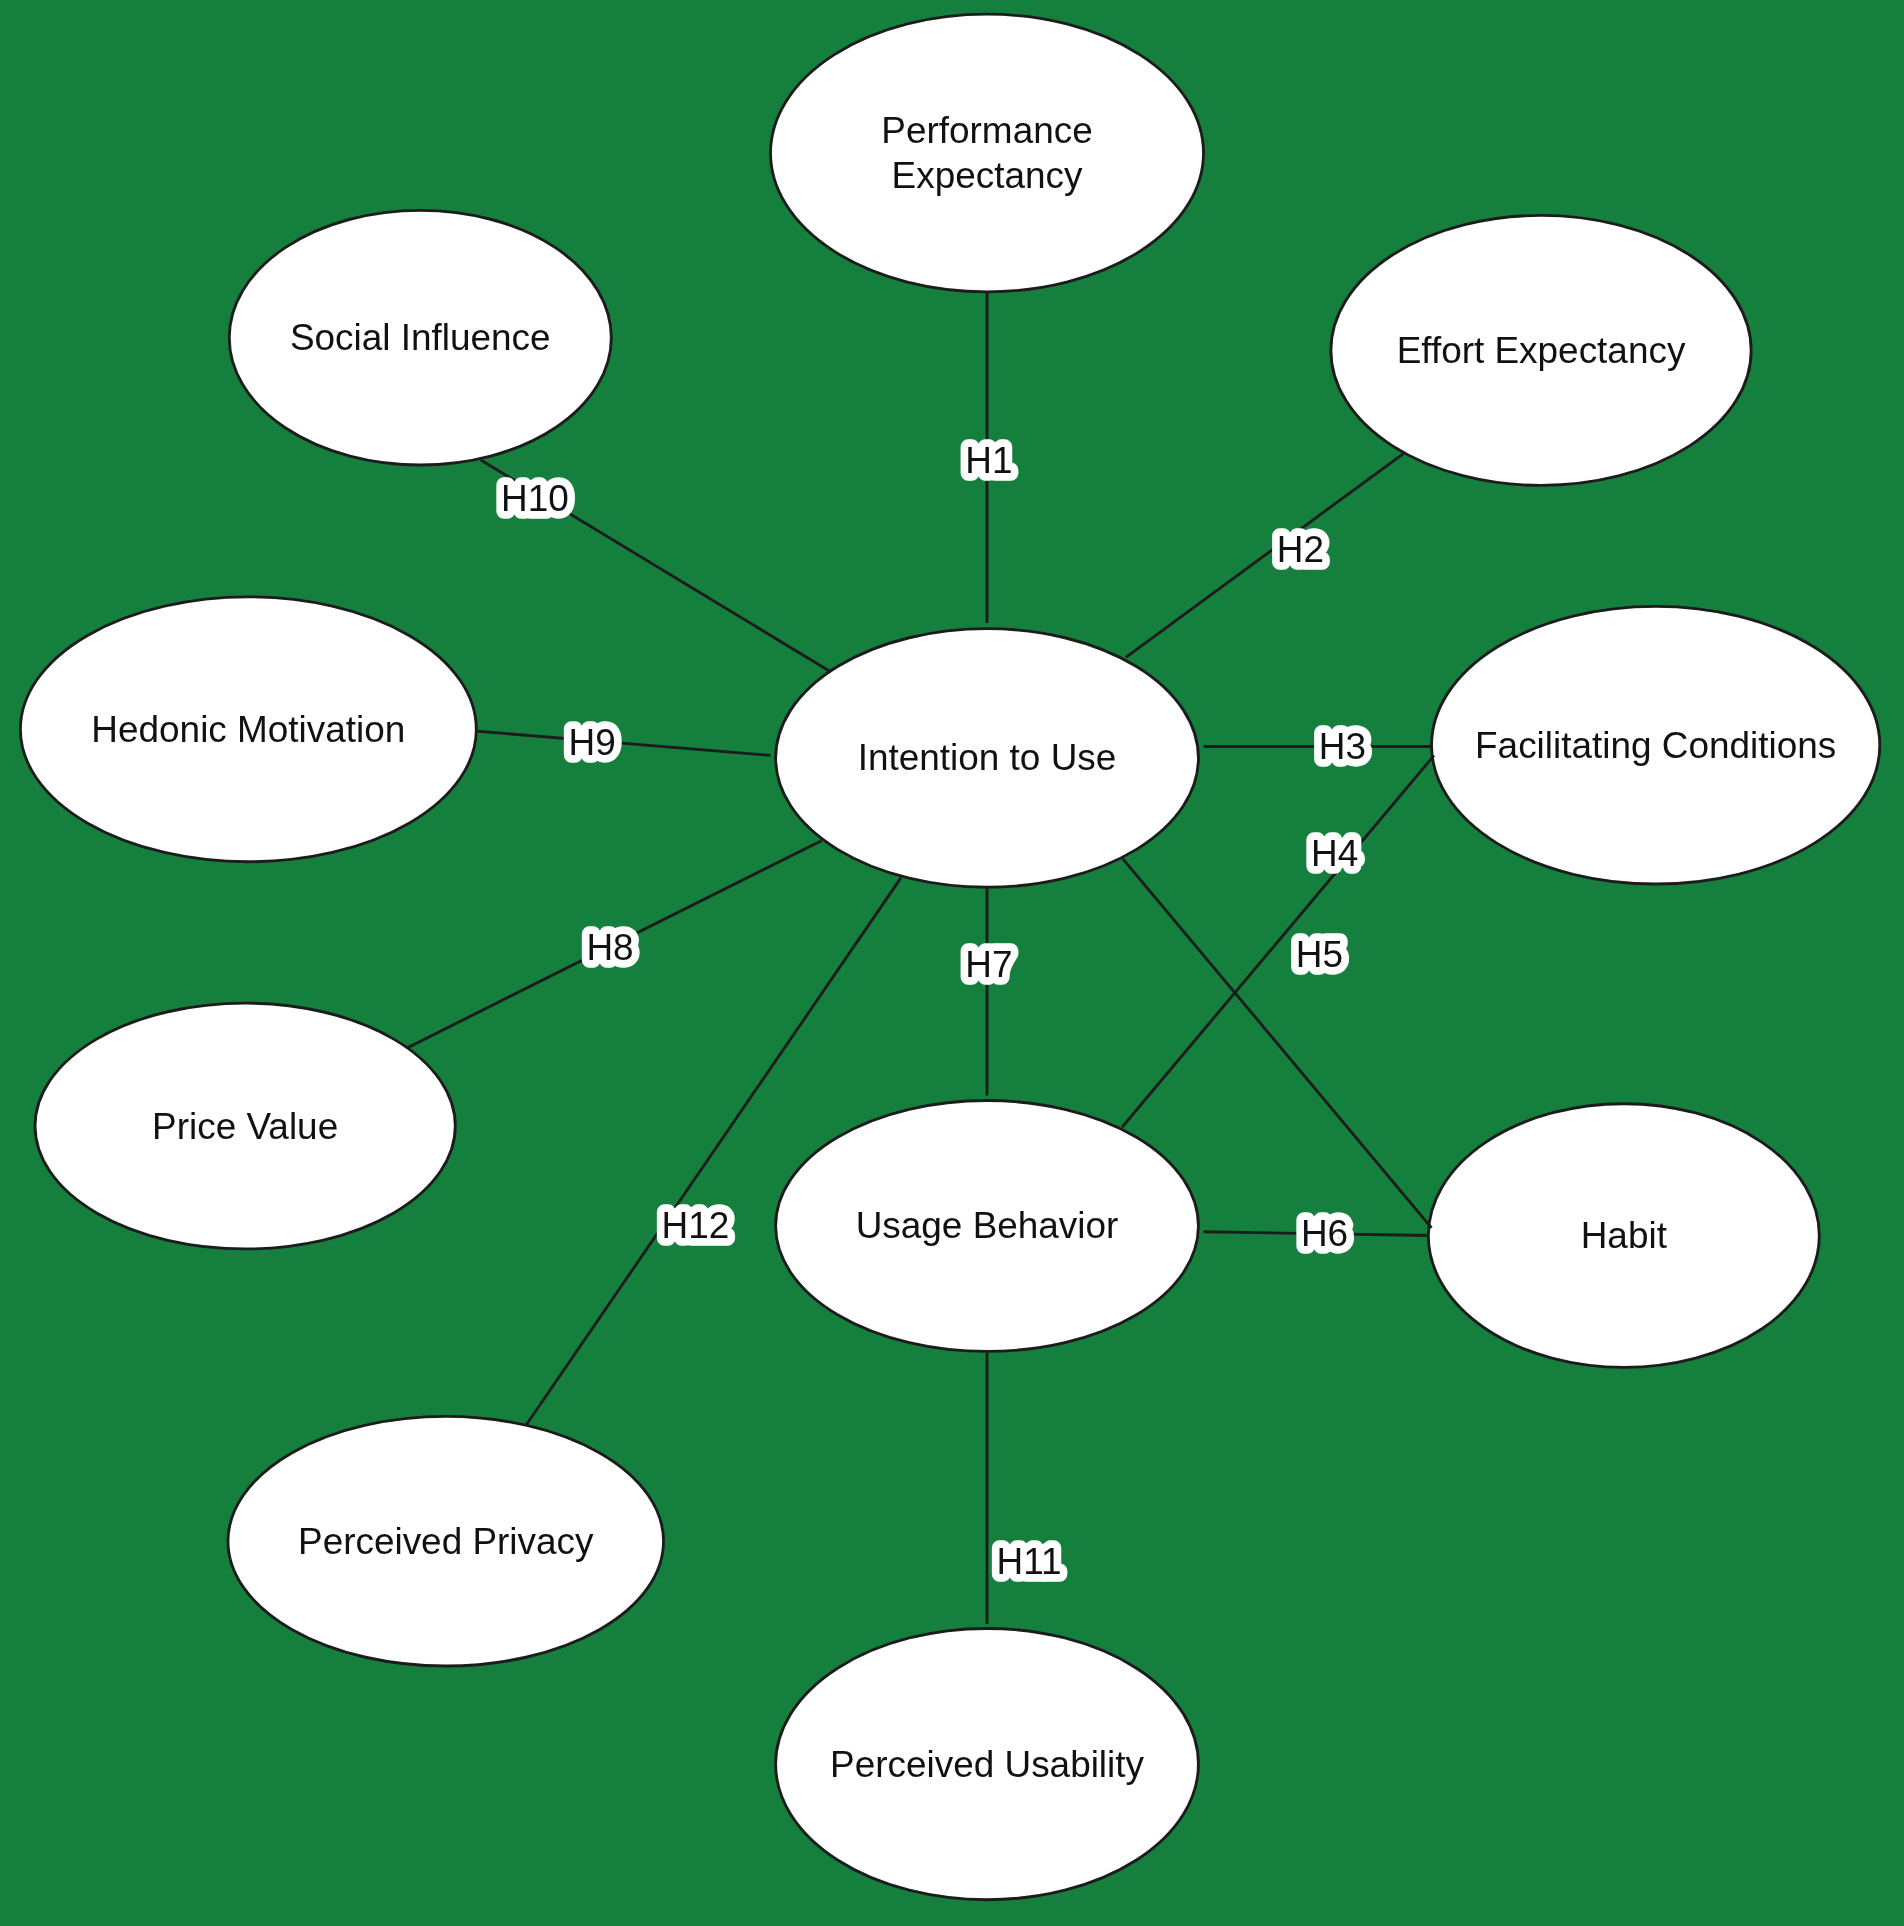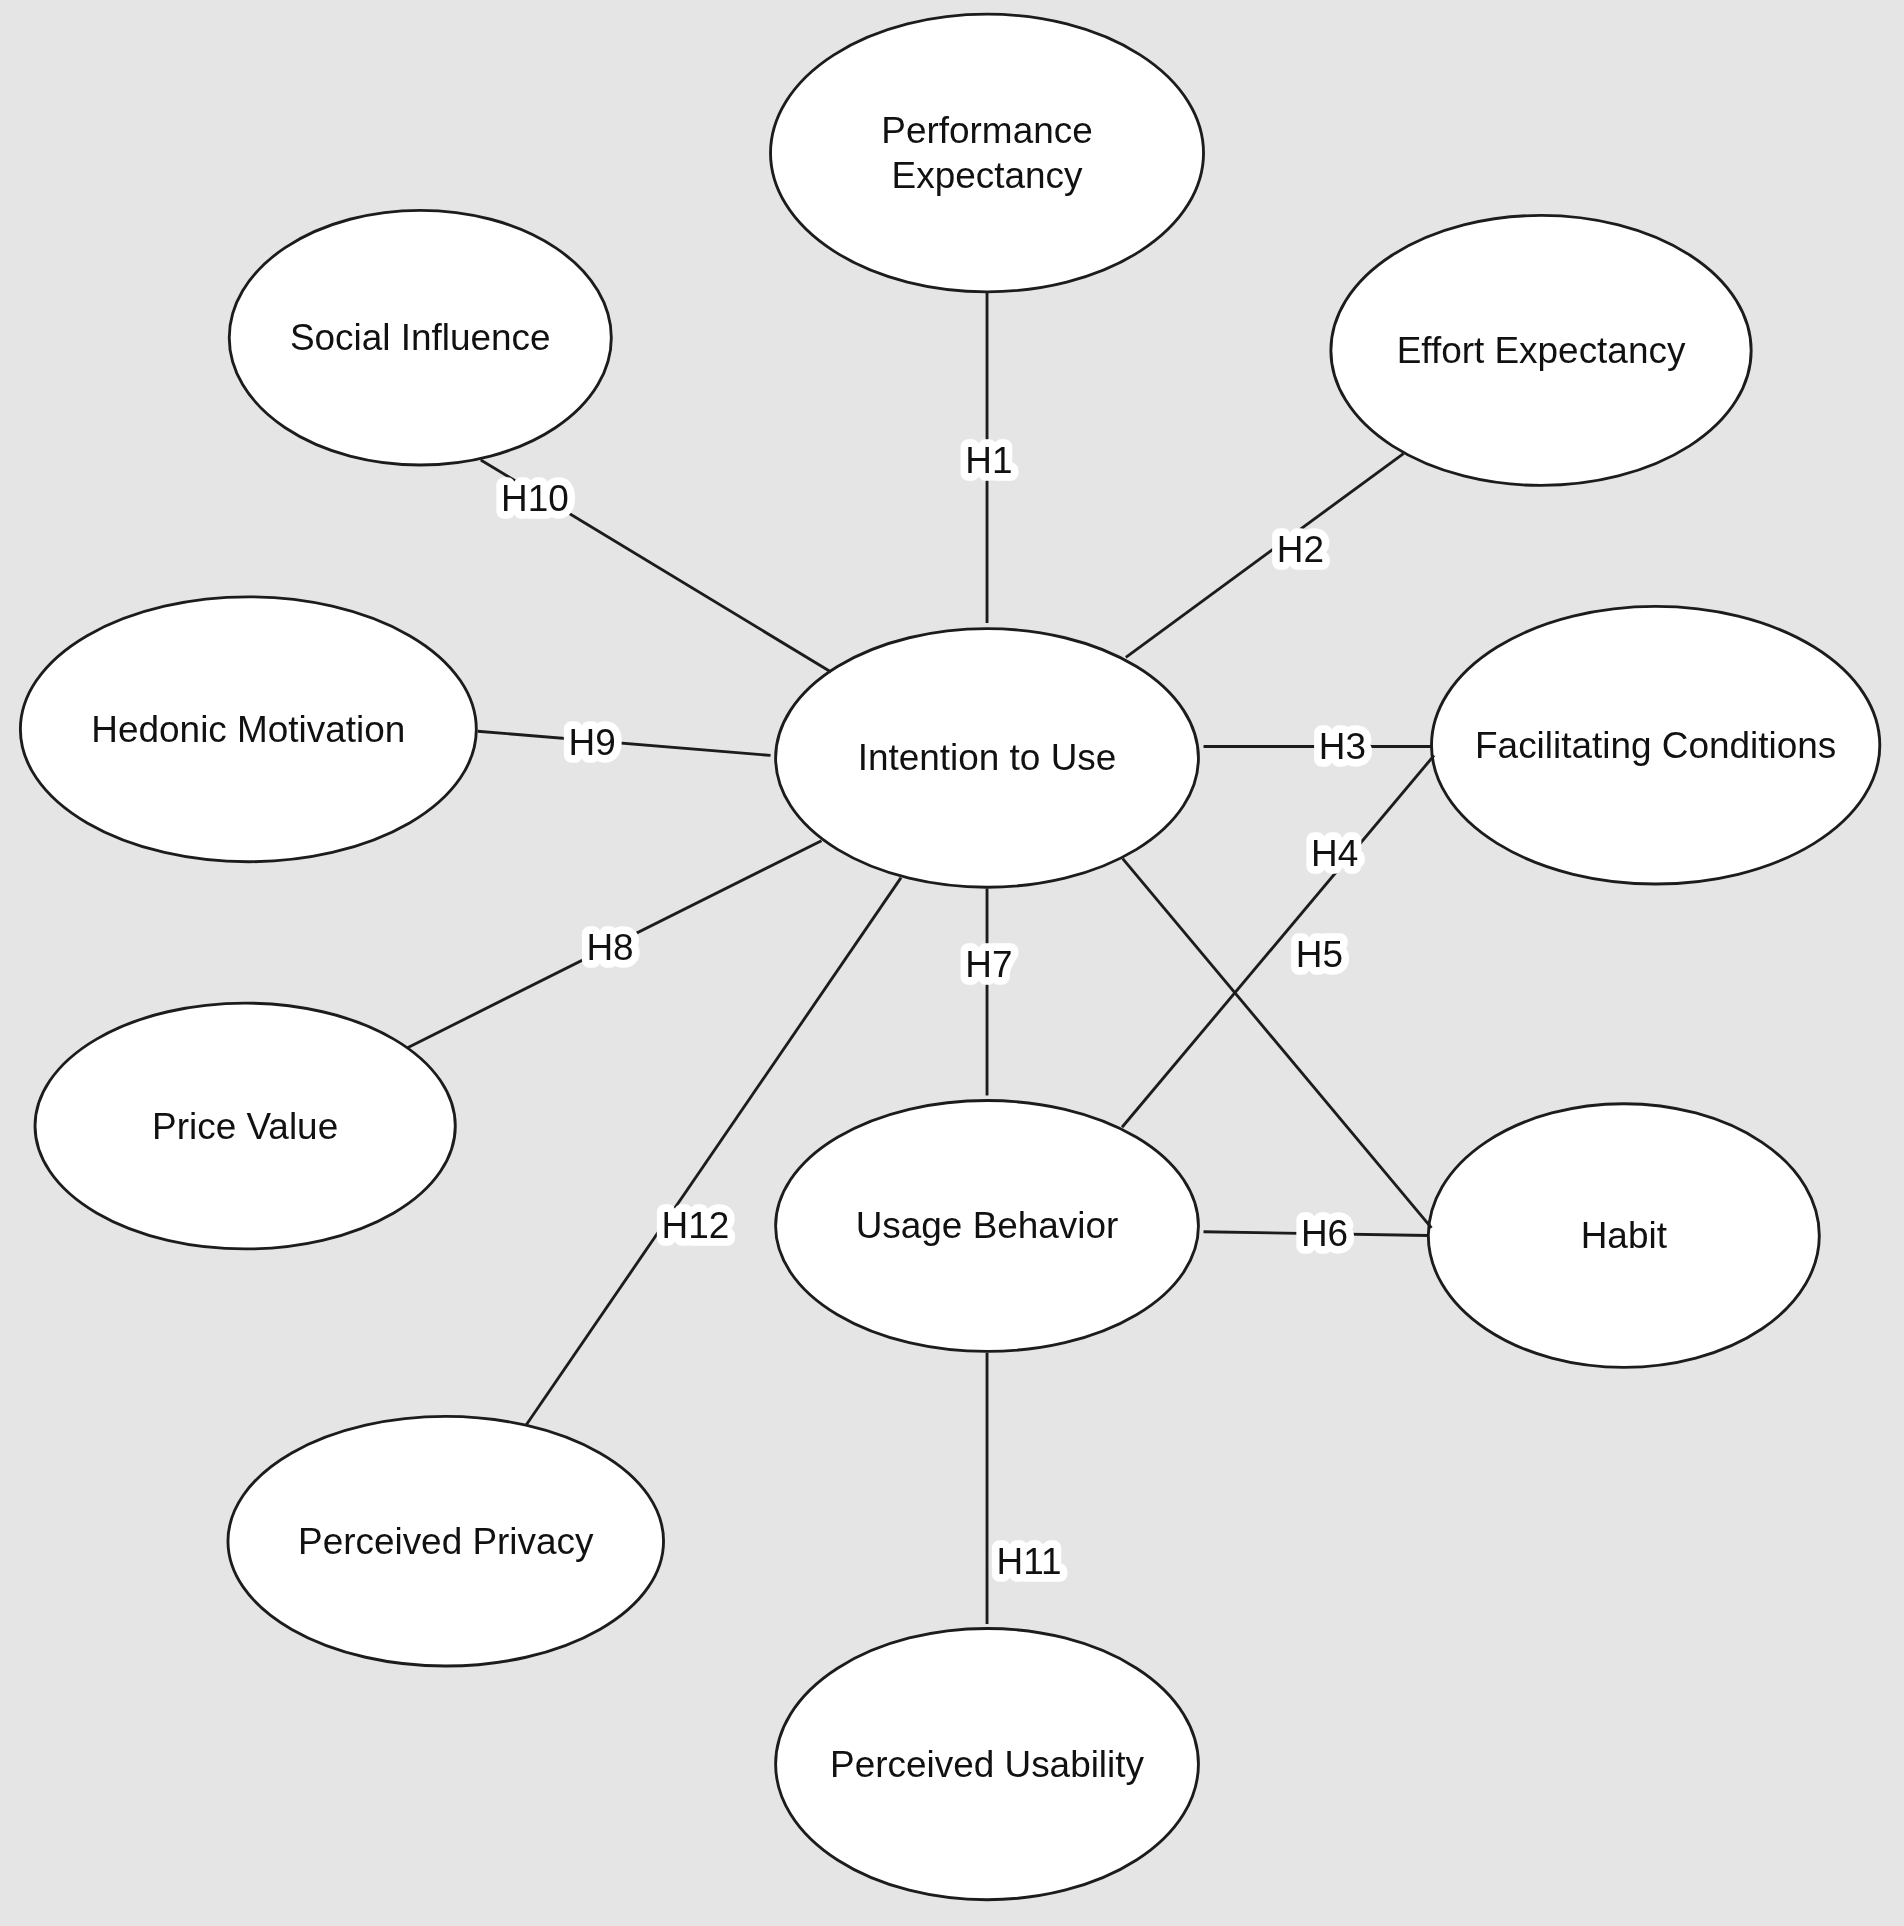--- a/index.html
+++ b/index.html
@@ -4,21 +4,21 @@
 <style>
   html, body {
     margin: 0;
     padding: 0;
     background: #ffffff;
     font-family: "Liberation Sans", sans-serif;
   }
   .canvas {
     width: 1904px;
     height: 1926px;
-    background: #e5e5e5;
+    background: #15803d;
     overflow: hidden;
   }
   svg { display: block; width: 1904px; height: 1926px; }
   .node-ellipse {
     fill: #ffffff;
     stroke: #1c1c1c;
     stroke-width: 4.5;
   }
   .node-label {
     fill: #111111;

